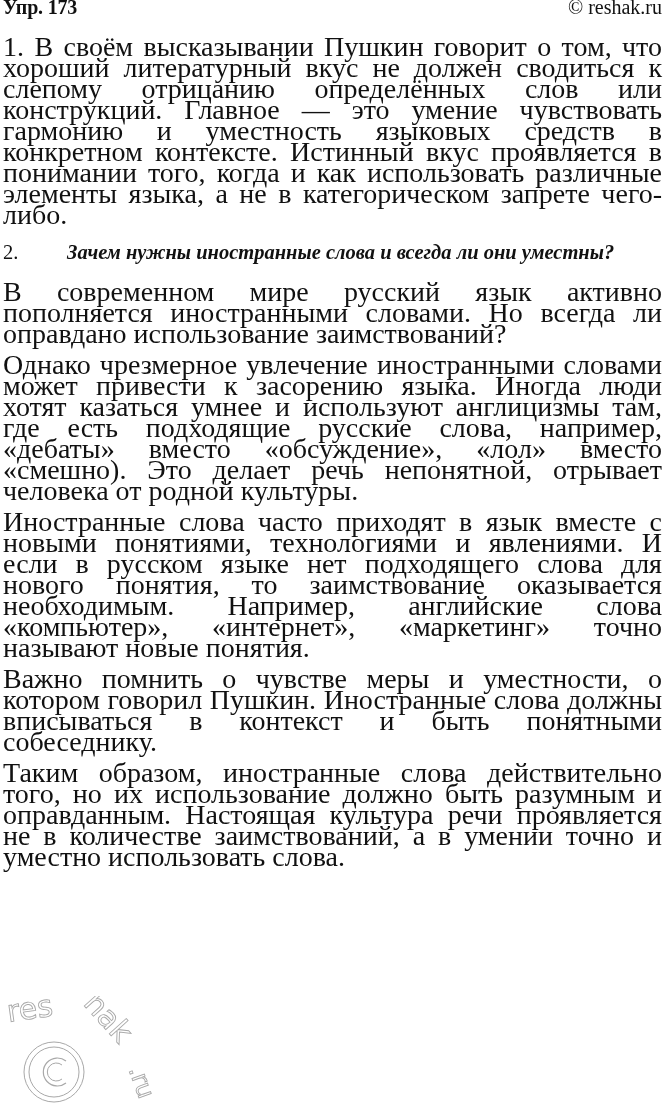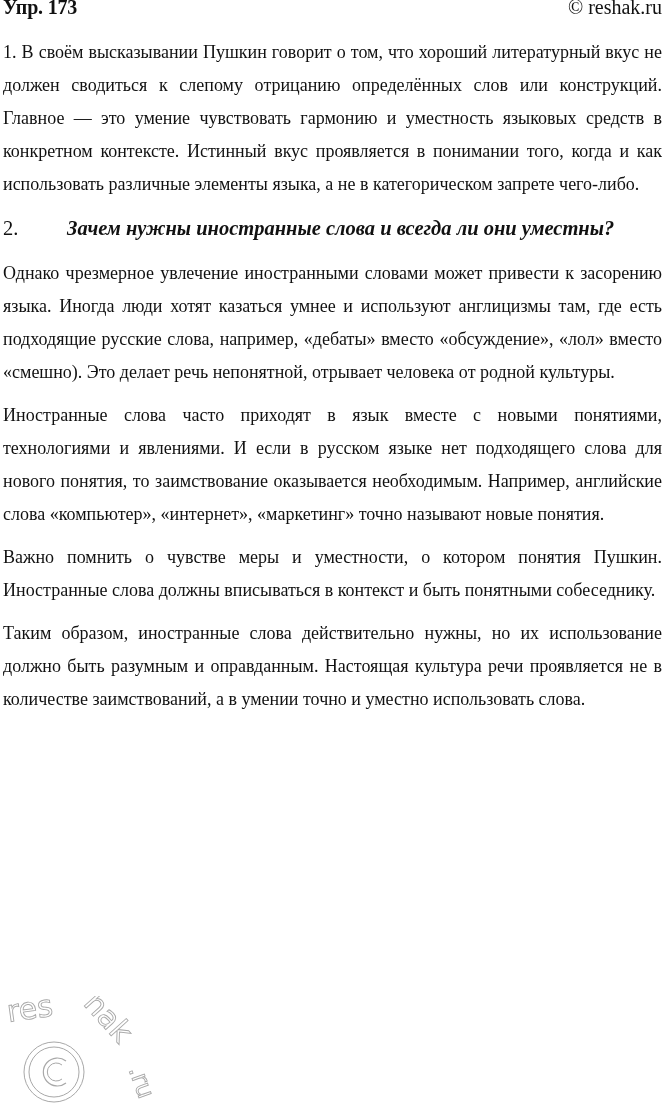--- a/index.html
+++ b/index.html
@@ -32,22 +32,22 @@
     }
     .exercise-title {
       font-weight: bold;
       font-size: 20px;
       letter-spacing: -0.2px;
     }
     .copyright {
       font-size: 20px;
     }
     .para {
-      font-size: 18px;
-      line-height: 33px;
+      font-size: 28px;
+      line-height: 21px;
       text-align: justify;
       margin: 8px 0 10px 0;
       word-spacing: 0px;
     }
     .para.first {
       margin-top: 10px;
     }
     .question {
       font-size: 20.5px;
       line-height: 35.6px;
@@ -82,24 +82,25 @@
     <span class="copyright">© reshak.ru</span>
   </div>
 
   <p class="para first">1. В своём высказывании Пушкин говорит о том, что хороший литературный вкус не должен сводиться к слепому отрицанию определённых слов или конструкций. Главное — это умение чувствовать гармонию и уместность языковых средств в конкретном контексте. Истинный вкус проявляется в понимании того, когда и как использовать различные элементы языка, а не в категорическом запрете чего-либо.</p>
 
   <div class="question">
     <span class="question-num">2.</span>
     <span class="question-text">Зачем нужны иностранные слова и всегда ли они уместны?</span>
   </div>
 
+  <p class="para">В современном мире русский язык активно пополняется иностранными словами. Но всегда ли оправдано использование заимствований?</p>
   <p class="para">Однако чрезмерное увлечение иностранными словами может привести к засорению языка. Иногда люди хотят казаться умнее и используют англицизмы там, где есть подходящие русские слова, например, «дебаты» вместо «обсуждение», «лол» вместо «смешно). Это делает речь непонятной, отрывает человека от родной культуры.</p>
   <p class="para">Иностранные слова часто приходят в язык вместе с новыми понятиями, технологиями и явлениями. И если в русском языке нет подходящего слова для нового понятия, то заимствование оказывается необходимым. Например, английские слова «компьютер», «интернет», «маркетинг» точно называют новые понятия.</p>
-  <p class="para">Важно помнить о чувстве меры и уместности, о котором понятия Пушкин. Иностранные слова должны вписываться в контекст и быть понятными собеседнику.</p>
-  <p class="para">Таким образом, иностранные слова действительно нужны, но их использование должно быть разумным и оправданным. Настоящая культура речи проявляется не в количестве заимствований, а в умении точно и уместно использовать слова.</p>
+  <p class="para">Важно помнить о чувстве меры и уместности, о котором говорил Пушкин. Иностранные слова должны вписываться в контекст и быть понятными собеседнику.</p>
+  <p class="para">Таким образом, иностранные слова действительно того, но их использование должно быть разумным и оправданным. Настоящая культура речи проявляется не в количестве заимствований, а в умении точно и уместно использовать слова.</p>
 </div>
 
 <div class="watermark">
   <svg width="170" height="110" viewBox="0 0 170 110">
     <g fill="none" stroke="#a8a8a8" stroke-width="1">
       <text x="2" y="22" font-family="DejaVu Sans, sans-serif" font-size="30" fill="none" stroke="#a8a8a8" stroke-width="0.9" transform="rotate(-8 30 20)">res</text>
       <text x="72" y="22" font-family="DejaVu Sans, sans-serif" font-size="30" fill="none" stroke="#a8a8a8" stroke-width="0.9" transform="rotate(48 90 20)">hak</text>
       <text x="118" y="80" font-family="DejaVu Sans, sans-serif" font-size="24" fill="none" stroke="#a8a8a8" stroke-width="0.9" transform="rotate(70 125 80)">.ru</text>
       <circle cx="48" cy="76" r="30"></circle>
       <circle cx="48" cy="76" r="25"></circle>

